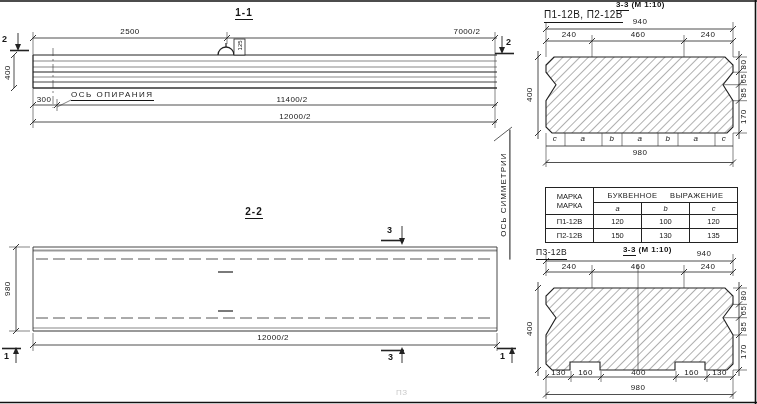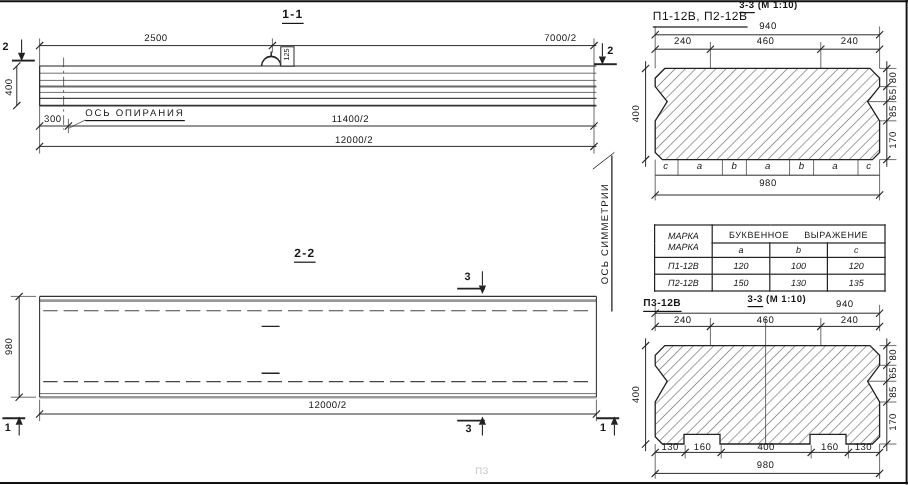--- a/index.html
+++ b/index.html
@@ -14,21 +14,21 @@
   .rot{transform:rotate(-90deg);}
   .ul{border-bottom:1px solid #161616;padding-bottom:1px;}
   .it{font-style:italic;}
   .faint{color:#9a9a9a;opacity:.55;}
   table.spec{position:absolute;left:545px;top:187px;width:193px;border-collapse:collapse;
              table-layout:fixed;font-size:7.5px;color:#161616;}
   table.spec td{border:1px solid #222;text-align:center;padding:0;vertical-align:middle;
                 overflow:hidden;white-space:nowrap;}
   table.spec tr.r1 td{height:14px;}
   table.spec tr.r2 td{height:11px;}
-  table.spec tr.r3 td,table.spec tr.r4 td{height:13px;font-style:italic;}
+  table.spec tr.r3 td,table.spec tr.r4 td{height:13px;}
   .wsp{word-spacing:10px;letter-spacing:.5px;}
 </style>
 </head>
 <body>
 
 <div id="sheet">
 
 <svg id="linework" width="757" height="404" viewBox="0 0 757 404" xmlns="http://www.w3.org/2000/svg">
   <defs>
     <pattern id="hatch" patternUnits="userSpaceOnUse" width="6" height="6" patternTransform="rotate(-45)">
@@ -234,21 +234,21 @@
 <div class="lbl it" style="left:602px;top:134px;width:20px;">b</div>
 <div class="lbl it" style="left:630px;top:134px;width:20px;">a</div>
 <div class="lbl it" style="left:658px;top:134px;width:20px;">b</div>
 <div class="lbl it" style="left:686px;top:134px;width:20px;">a</div>
 <div class="lbl it" style="left:714px;top:134px;width:20px;">c</div>
 <div class="lbl" style="left:622px;top:148px;width:36px;">980</div>
 
 <table class="spec">
   <tbody>
         <tr class="r1">
-    <td rowspan="2" style="width:47px;font-style:italic;"><span>МАРКА</span><br><span>МАРКА</span></td>
+    <td rowspan="2" style="width:47px;"><span>МАРКА</span><br><span>МАРКА</span></td>
     <td colspan="3" class="wsp">БУКВЕННОЕ ВЫРАЖЕНИЕ</td>
   </tr>
   <tr class="r2">
     <td class="it" style="width:46px;">a</td>
     <td class="it" style="width:49px;">b</td>
     <td class="it" style="width:51px;">c</td>
   </tr>
   <tr class="r3">
     <td>П1-12В</td>
     <td>120</td>
@@ -257,21 +257,21 @@
   </tr>
   <tr class="r4">
     <td>П2-12В</td>
     <td>150</td>
     <td>130</td>
     <td>135</td>
   </tr>
 </tbody>
     </table>
 
-<div class="lbl ul" style="left:536px;top:248px;font-size:8.5px;font-weight:bold;">П3-12В</div>
+<div class="lbl ul" style="left:536px;top:248px;font-size:8.5px;">П3-12В</div>
 <div class="lbl" style="left:623px;top:245px;font-weight:bold;"><span class="ul">3-3</span> <span>(М 1:10)</span></div>
 <div class="lbl" style="left:688px;top:249px;width:32px;">940</div>
 <div class="lbl" style="left:551px;top:262px;width:36px;">240</div>
 <div class="lbl" style="left:620px;top:262px;width:36px;">460</div>
 <div class="lbl" style="left:690px;top:262px;width:36px;">240</div>
 <div class="lbl rot" style="left:517px;top:324px;width:26px;">400</div>
 <div class="lbl rot" style="left:735px;top:291px;width:18px;">80</div>
 <div class="lbl rot" style="left:735px;top:306px;width:18px;">65</div>
 <div class="lbl rot" style="left:735px;top:322px;width:18px;">85</div>
 <div class="lbl rot" style="left:735px;top:347px;width:18px;">170</div>

